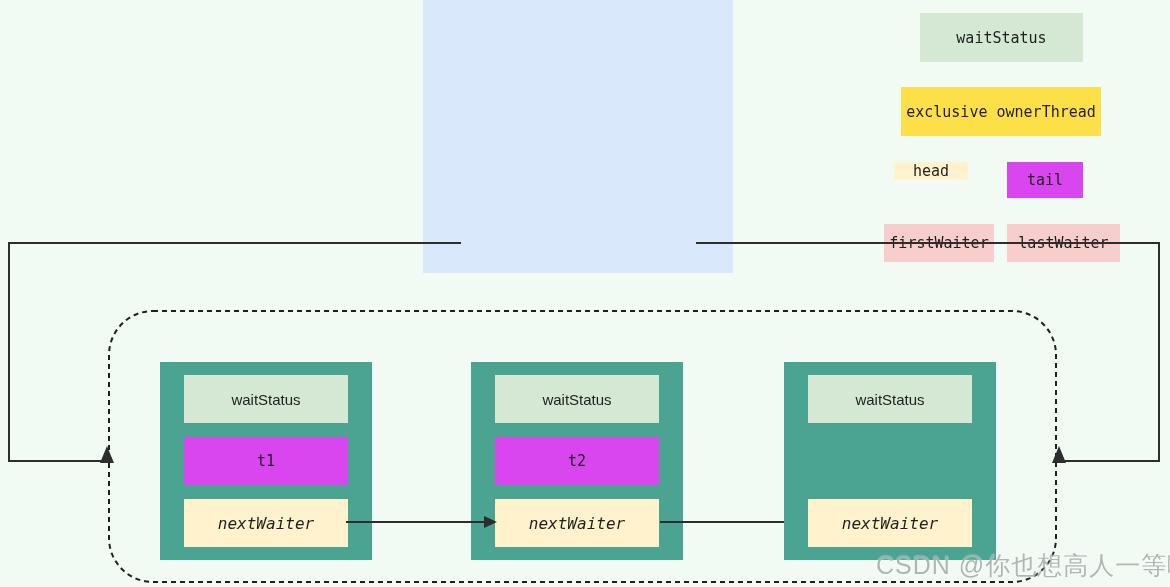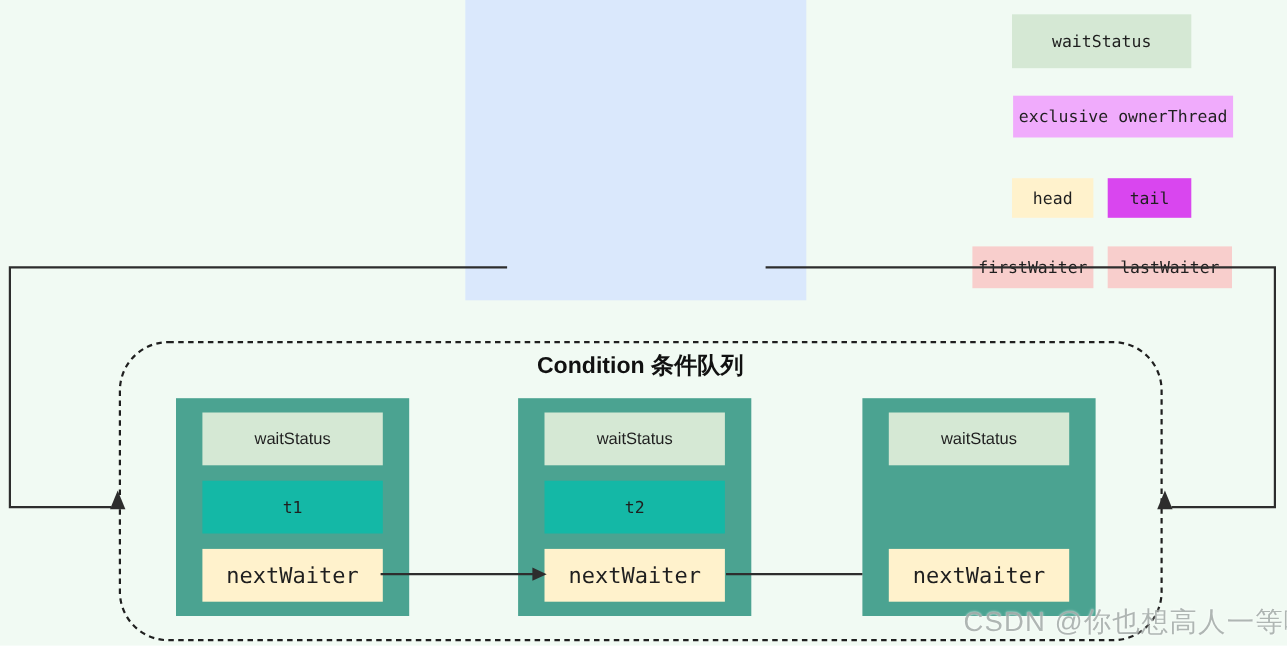--- a/index.html
+++ b/index.html
@@ -15,22 +15,22 @@
     position:absolute;left:423px;top:0;width:310px;height:273px;
     background:#DAE8FC;
   }
   .fieldbox{
     position:absolute;
     display:flex;align-items:center;justify-content:center;
     font-family:"DejaVu Sans Mono","Liberation Mono",monospace;
     font-size:15px;color:#1f1f1f;white-space:nowrap;
   }
   .f-waitstatus {left:497px;top:13px; width:163px;height:49px;background:#D5E8D4;}
-  .f-owner      {left:478px;top:87px; width:200px;height:38px;background:#f0abfc;margin-left:20px;}
-  .f-head       {left:497px;top:162px;width:74px; height:36px;background:#FFF2CC;}
+  .f-owner      {left:478px;top:87px; width:200px;height:49px;background:#fde047;}
+  .f-head       {left:471px;top:162px;width:74px; height:18px;background:#FFF2CC;}
   .f-tail       {left:584px;top:162px;width:76px; height:36px;background:#d946ef;}
   .f-firstwaiter{left:461px;top:224px;width:110px;height:38px;background:#F8CECC;}
   .f-lastwaiter {left:584px;top:224px;width:113px;height:38px;background:#F8CECC;}
 
   
   .cq-title{
     position:absolute;left:108px;top:318px;width:948px;
     text-align:center;font-weight:bold;font-size:21px;color:#111;
   }
   .node{
@@ -38,22 +38,22 @@
     background:#4BA391;
     display:flex;flex-direction:column;justify-content:space-between;
     padding:13px 24px;box-sizing:border-box;
   }
   .node-1{left:160px;} .node-2{left:471px;} .node-3{left:784px;}
   .cell{
     height:48px;display:flex;align-items:center;justify-content:center;
     font-size:15px;color:#1f1f1f;white-space:nowrap;
   }
   .cell-waitstatus{background:#D5E8D4;font-family:"Liberation Sans",sans-serif;}
-  .cell-thread   {background:#14b8a6;font-family:"DejaVu Sans Mono","Liberation Mono",monospace;}
-  .cell-next     {background:#FFF2CC;font-family:"DejaVu Sans Mono","Liberation Mono",monospace;font-size:20px;}
+  .cell-thread   {background:#d946ef;font-family:"DejaVu Sans Mono","Liberation Mono",monospace;}
+  .cell-next     {background:#FFF2CC;font-family:"DejaVu Sans Mono","Liberation Mono",monospace;font-size:16px;font-style:italic;}
 
   
   .lines{position:absolute;left:0;top:0;width:1170px;height:587px;pointer-events:none;}
 
   
   .watermark{
     position:absolute;left:876px;top:549px;
     font-size:25px;letter-spacing:1px;
     color:#A8AFAD;opacity:.9;
     text-shadow:0 0 2px #ffffff;
@@ -67,21 +67,20 @@
 
   <div class="aqs-panel">
     <div class="fieldbox f-waitstatus">waitStatus</div>
     <div class="fieldbox f-owner">exclusive ownerThread</div>
     <div class="fieldbox f-head">head</div>
     <div class="fieldbox f-tail">tail</div>
     <div class="fieldbox f-firstwaiter">firstWaiter</div>
     <div class="fieldbox f-lastwaiter">lastWaiter</div>
   </div>
 
-  <div class="cq-title">Condition 条件队列</div>
 
   <div class="node node-1">
     <div class="cell cell-waitstatus">waitStatus</div>
     <div class="cell cell-thread">t1</div>
     <div class="cell cell-next">nextWaiter</div>
   </div>
 
   <div class="node node-2">
     <div class="cell cell-waitstatus">waitStatus</div>
     <div class="cell cell-thread">t2</div>

